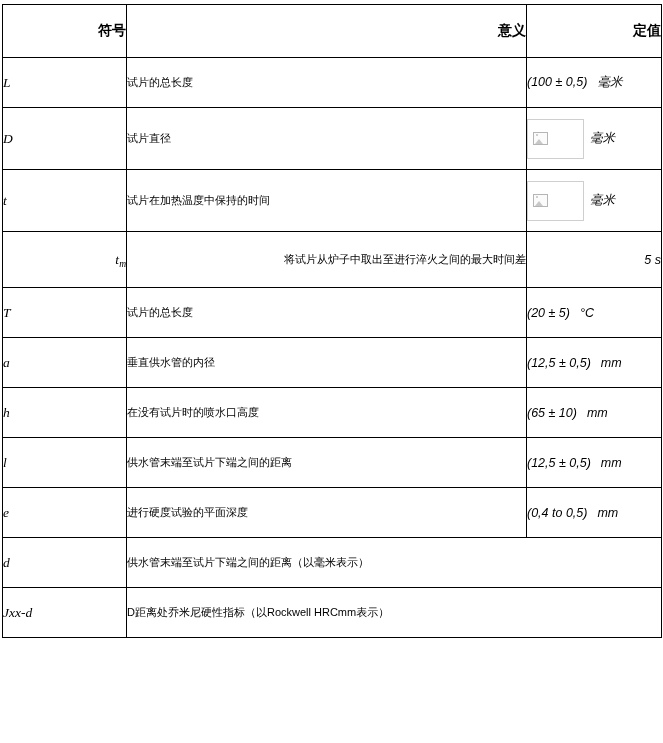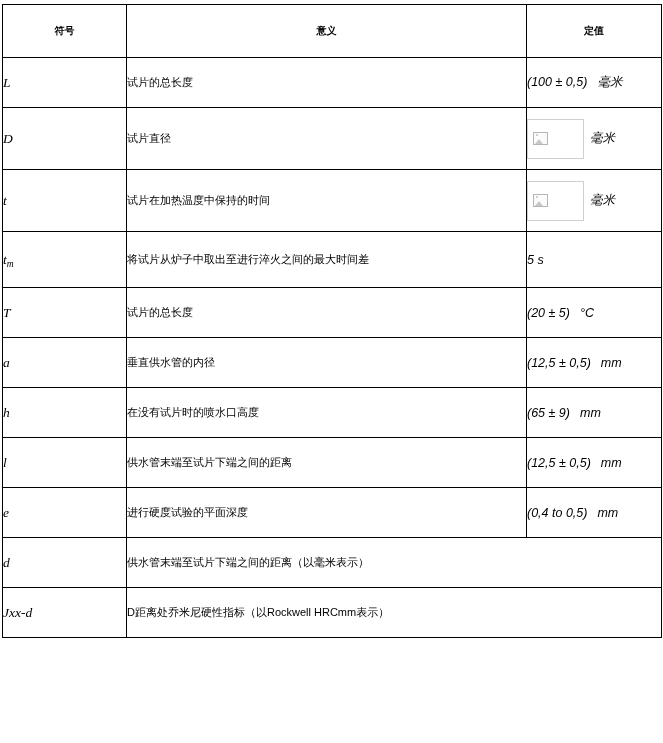--- a/index.html
+++ b/index.html
@@ -31,23 +31,23 @@
   table.symbols col.c-mean { width: 400px; }
   table.symbols col.c-val { width: 135px; }
 
   table.symbols th,
   table.symbols td {
     border: 1px solid #000000;
     vertical-align: middle;
     padding: 0;
   }
   th.hd {
-    text-align: center;
+    text-align: right;
     font-weight: bold;
-    font-size: 10px;
+    font-size: 14px;
     height: 52px;
     padding: 0 4px;
   }
   td.sym {
     padding: 8px 0 8px 8px;
     font-family: "Liberation Serif", serif;
     font-style: italic;
     font-size: 13.5px;
     vertical-align: top;
   }
@@ -165,21 +165,21 @@
         <td class="val">
           <div class="val-inner">
             <span class="broken-img">
                 <span class="broken-dot"></span>
               </span>
             <span>毫米</span>
           </div>
         </td>
       </tr>
 
-      <tr style="height:56px;">
+      <tr style="height:56px;text-align:right;">
         <td class="sym"><span>t</span><sub>m</sub></td>
         <td class="mean">将试片从炉子中取出至进行淬火之间的最大时间差</td>
         <td class="val">
           <span class="val-text">5 s</span>
         </td>
       </tr>
 
       <tr style="height:50px;">
         <td class="sym"><span>T</span></td>
         <td class="mean">试片的总长度</td>
@@ -193,21 +193,21 @@
         <td class="mean">垂直供水管的内径</td>
         <td class="val">
           <span class="val-text">(12,5 ± 0,5)</span><span class="unit-sp">mm</span>
         </td>
       </tr>
 
       <tr style="height:50px;">
         <td class="sym"><span>h</span></td>
         <td class="mean">在没有试片时的喷水口高度</td>
         <td class="val">
-          <span class="val-text">(65 ± 9)</span><span class="unit-sp">mm</span>
+          <span class="val-text">(65 ± 10)</span><span class="unit-sp">mm</span>
         </td>
       </tr>
 
       <tr style="height:50px;">
         <td class="sym"><span>l</span></td>
         <td class="mean">供水管末端至试片下端之间的距离</td>
         <td class="val">
           <span class="val-text">(12,5 ± 0,5)</span><span class="unit-sp">mm</span>
         </td>
       </tr>

